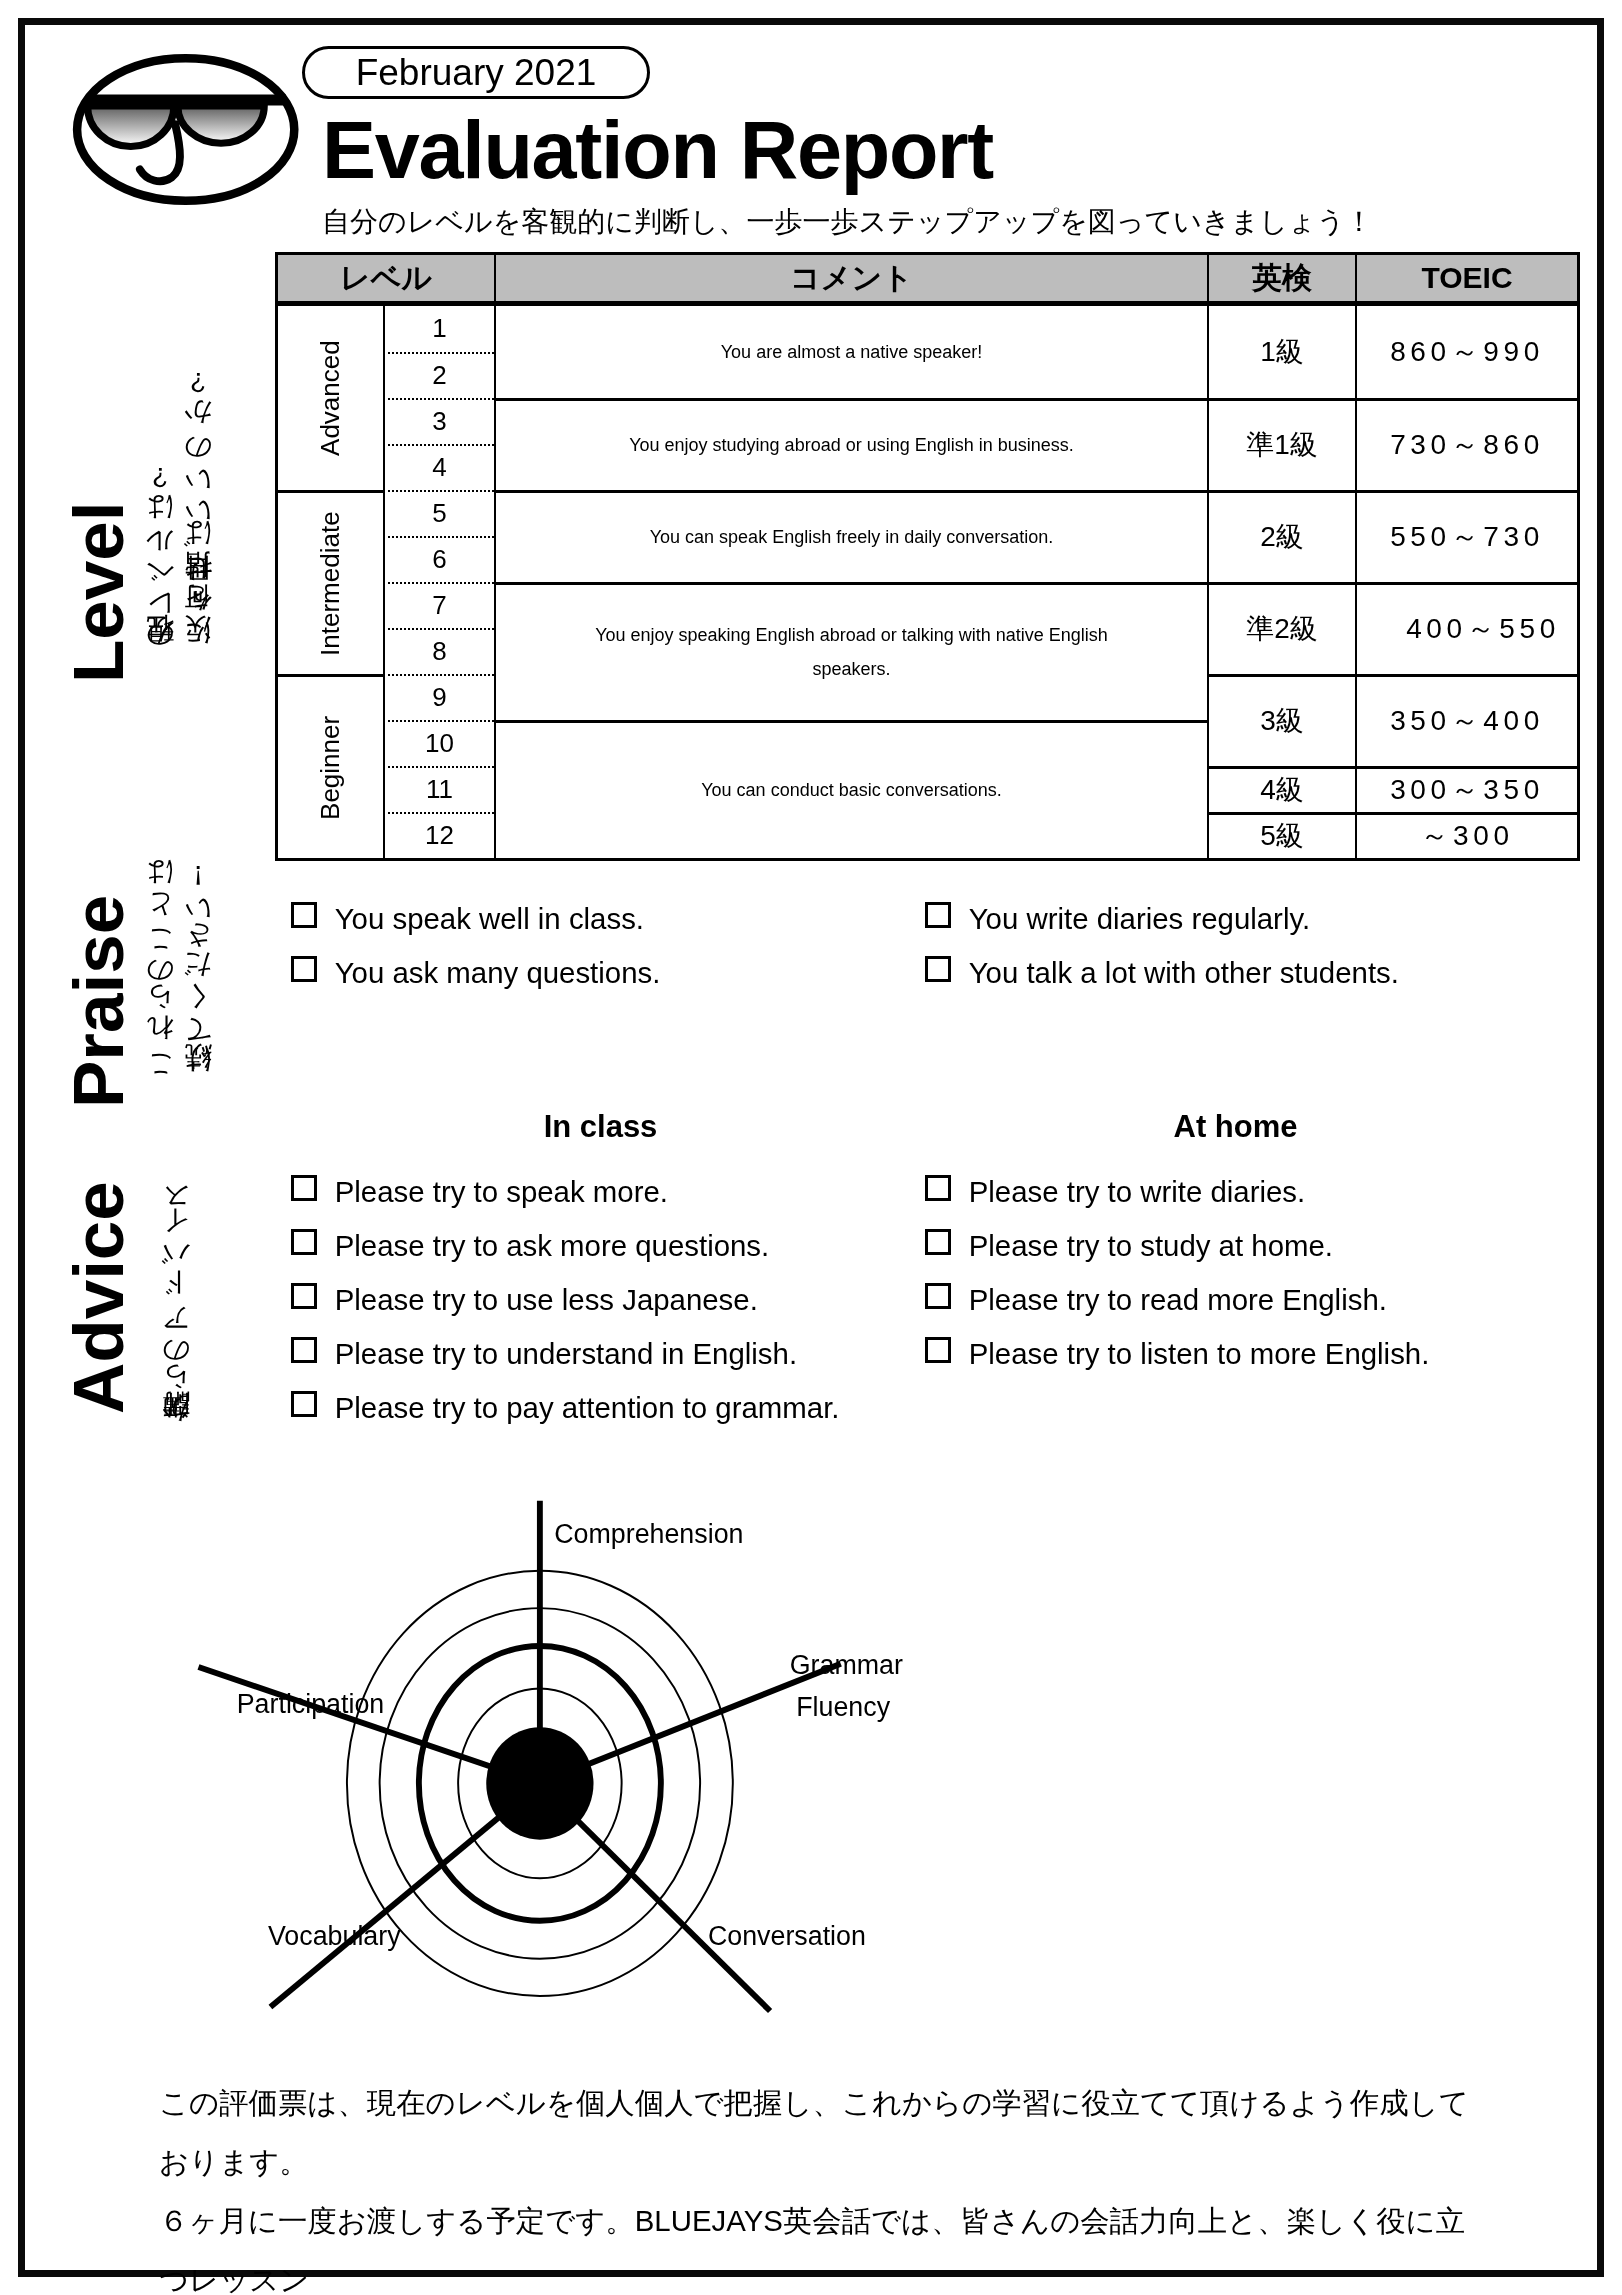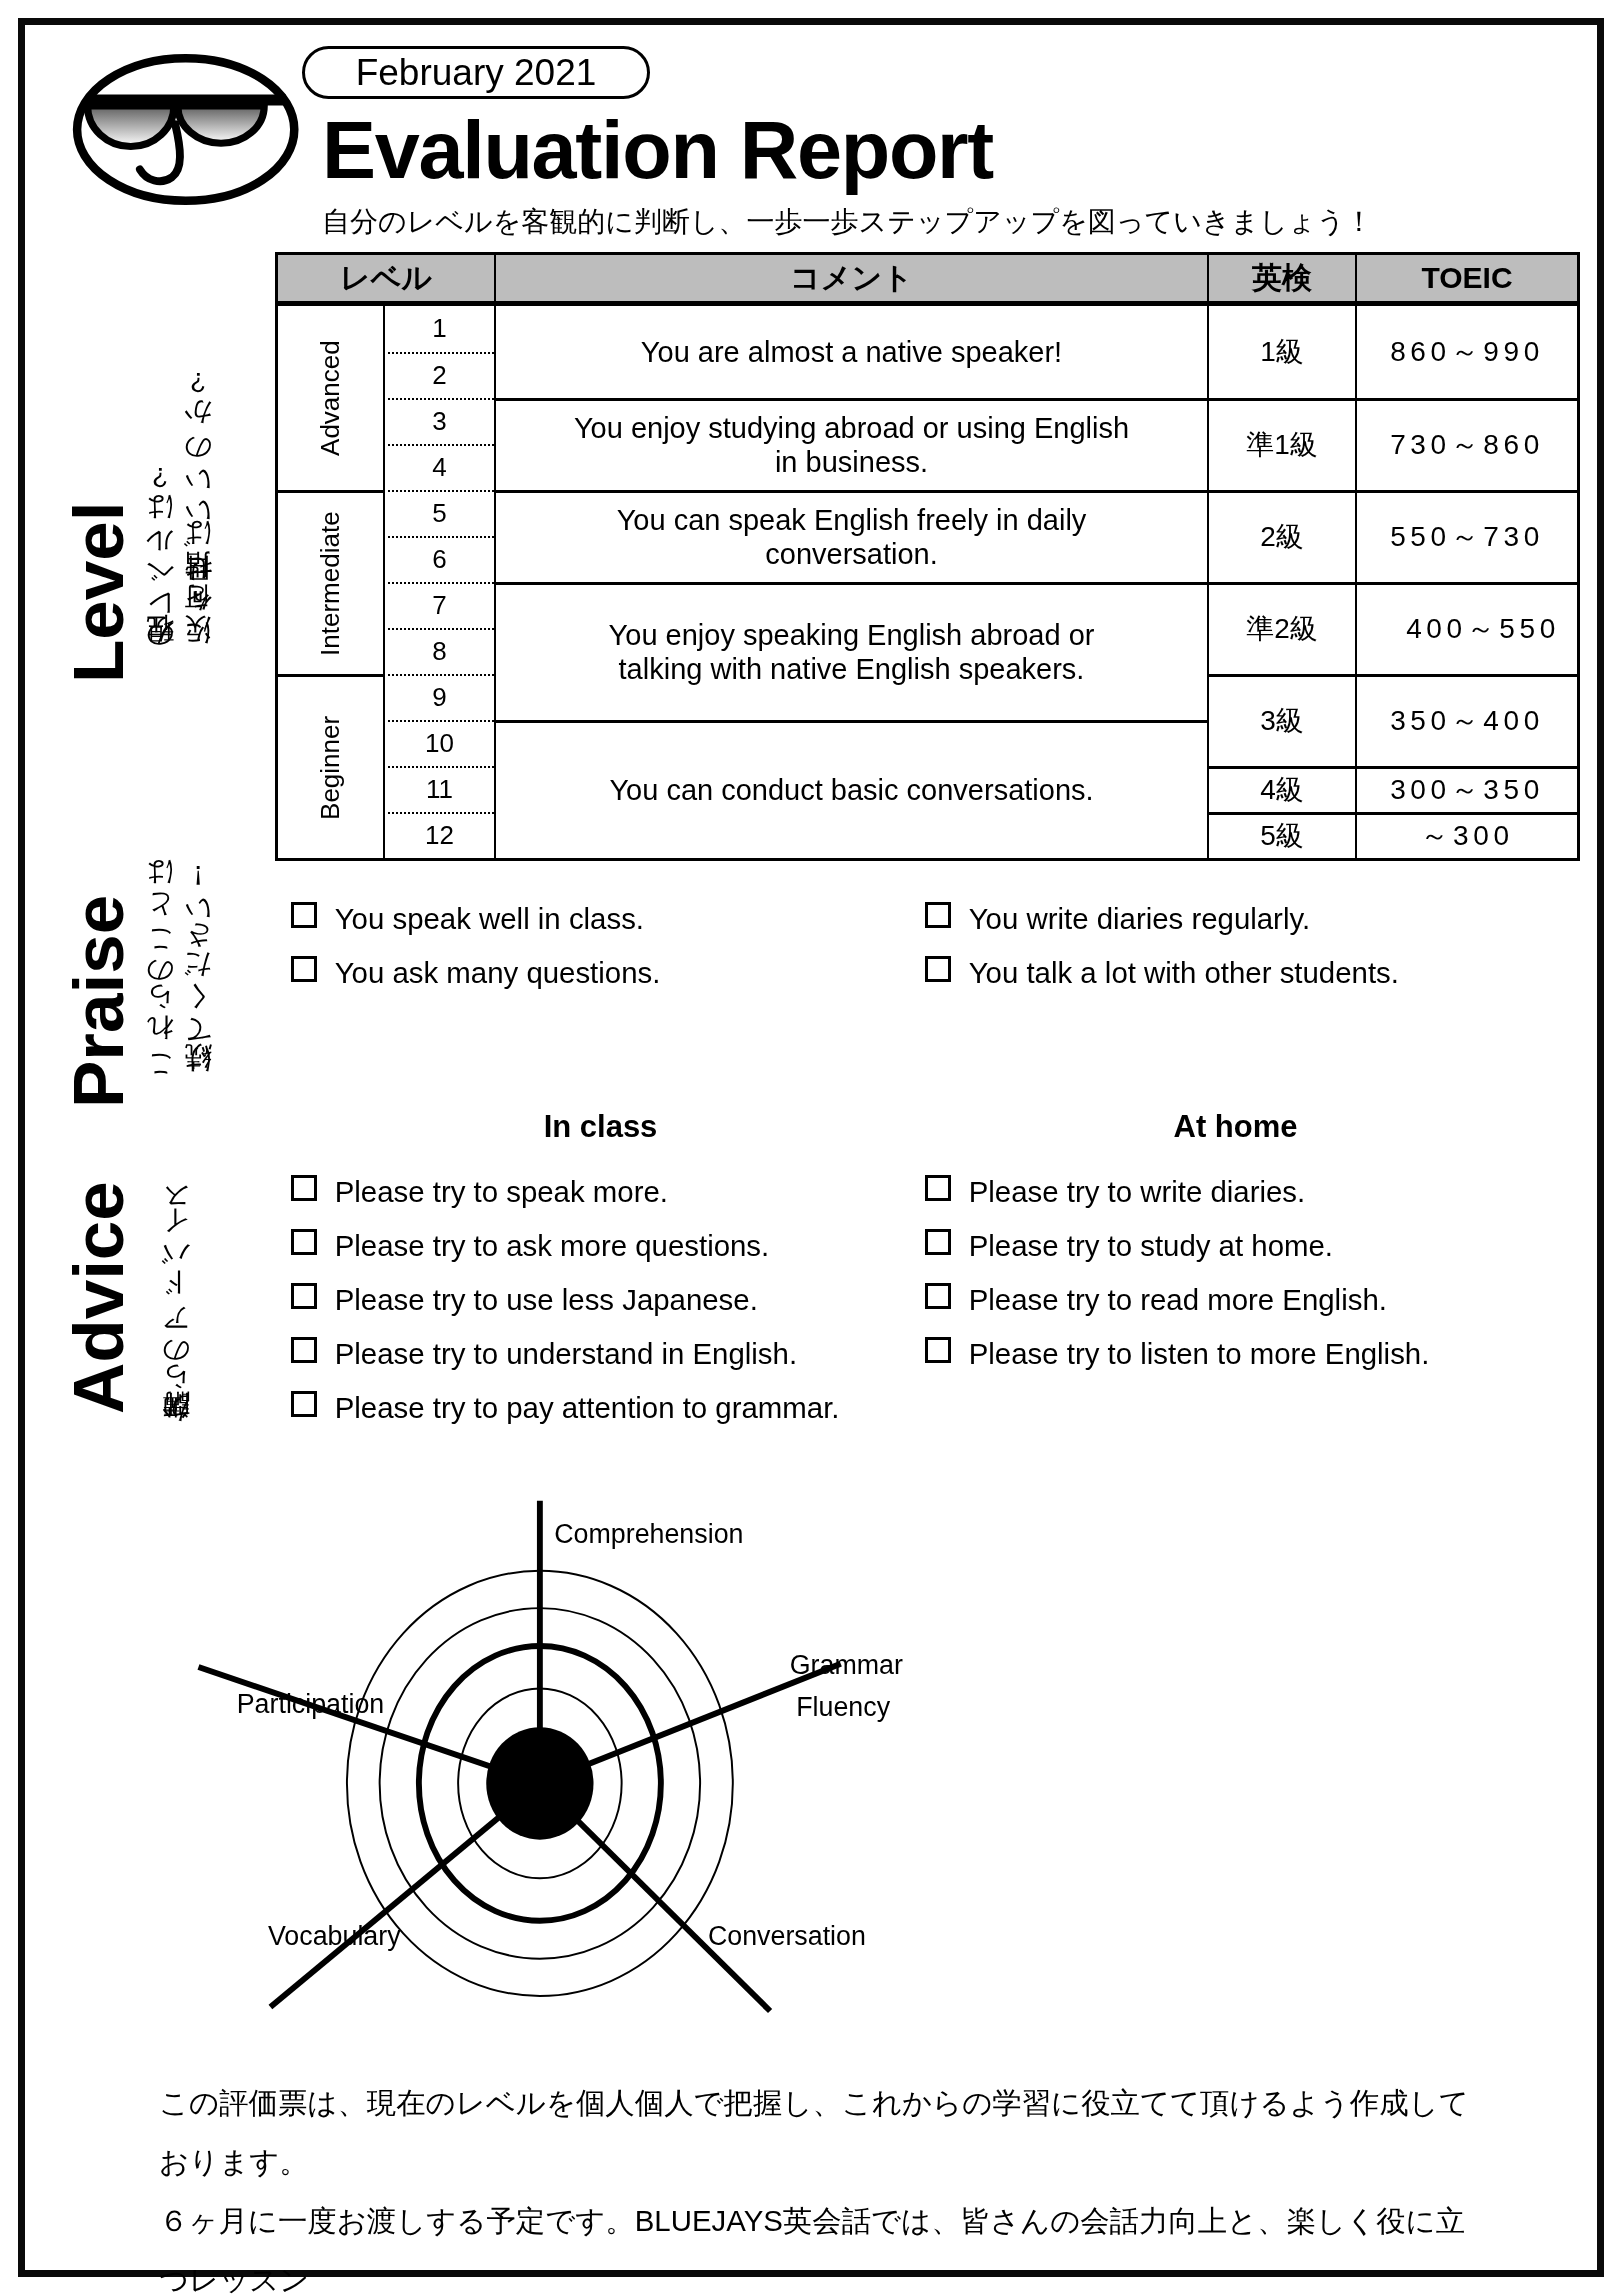--- a/index.html
+++ b/index.html
@@ -30,21 +30,21 @@
        border:3.9px solid #000;box-sizing:border-box;display:grid;
        grid-template-columns:105px 111px 713px 148px 1fr;
        grid-template-rows:51px repeat(12, calc((100% - 51px)/12));}
   .tbl > div{display:flex;align-items:center;justify-content:center;box-sizing:border-box;}
   .hd{background:#bdbdbd;border-bottom:5.9px solid #000;font-size:30px;font-weight:bold;}
   .bl{border-left:2.6px solid #000;}
   .st{border-top:3.9px solid #000;}
   .dt{border-top:2.6px dotted #000;}
   .cat{font-size:26px;}
   .num{font-size:26px;}
-  .cmt{font-size:29px;text-align:center;padding:0 75px;line-height:34px;}
+  .cmt{font-size:18px;text-align:center;padding:0 75px;line-height:34px;}
   .eik{font-size:28px;}
   .toe{font-size:28px;letter-spacing:4.6px;}
 
   
   .chk-col{position:absolute;}
   .chk-row{display:flex;gap:17.7px;height:26px;margin-bottom:28px;}
   .cb{width:26px;height:26px;border:3.3px solid #000;box-sizing:border-box;flex:0 0 auto;background:#fff;}
   .chk-row span.lbl{font-size:29.4px;white-space:nowrap;}
   .colhead{position:absolute;width:291px;text-align:center;font-size:31px;font-weight:bold;}
 

